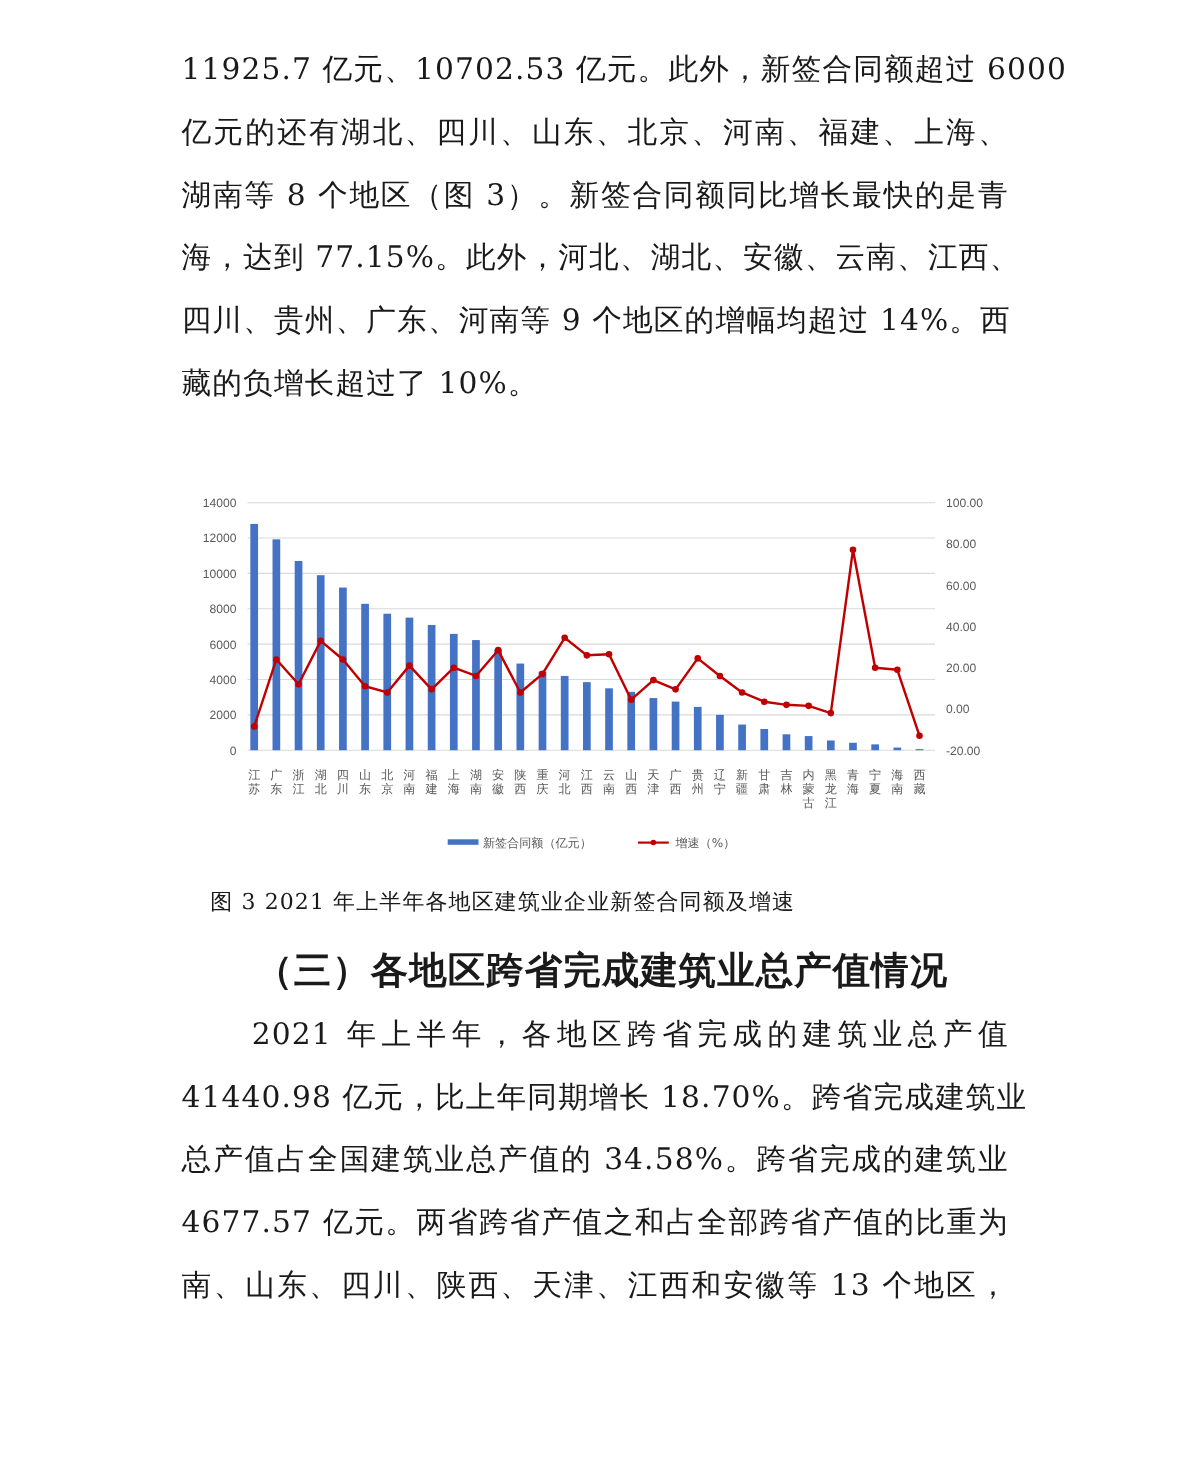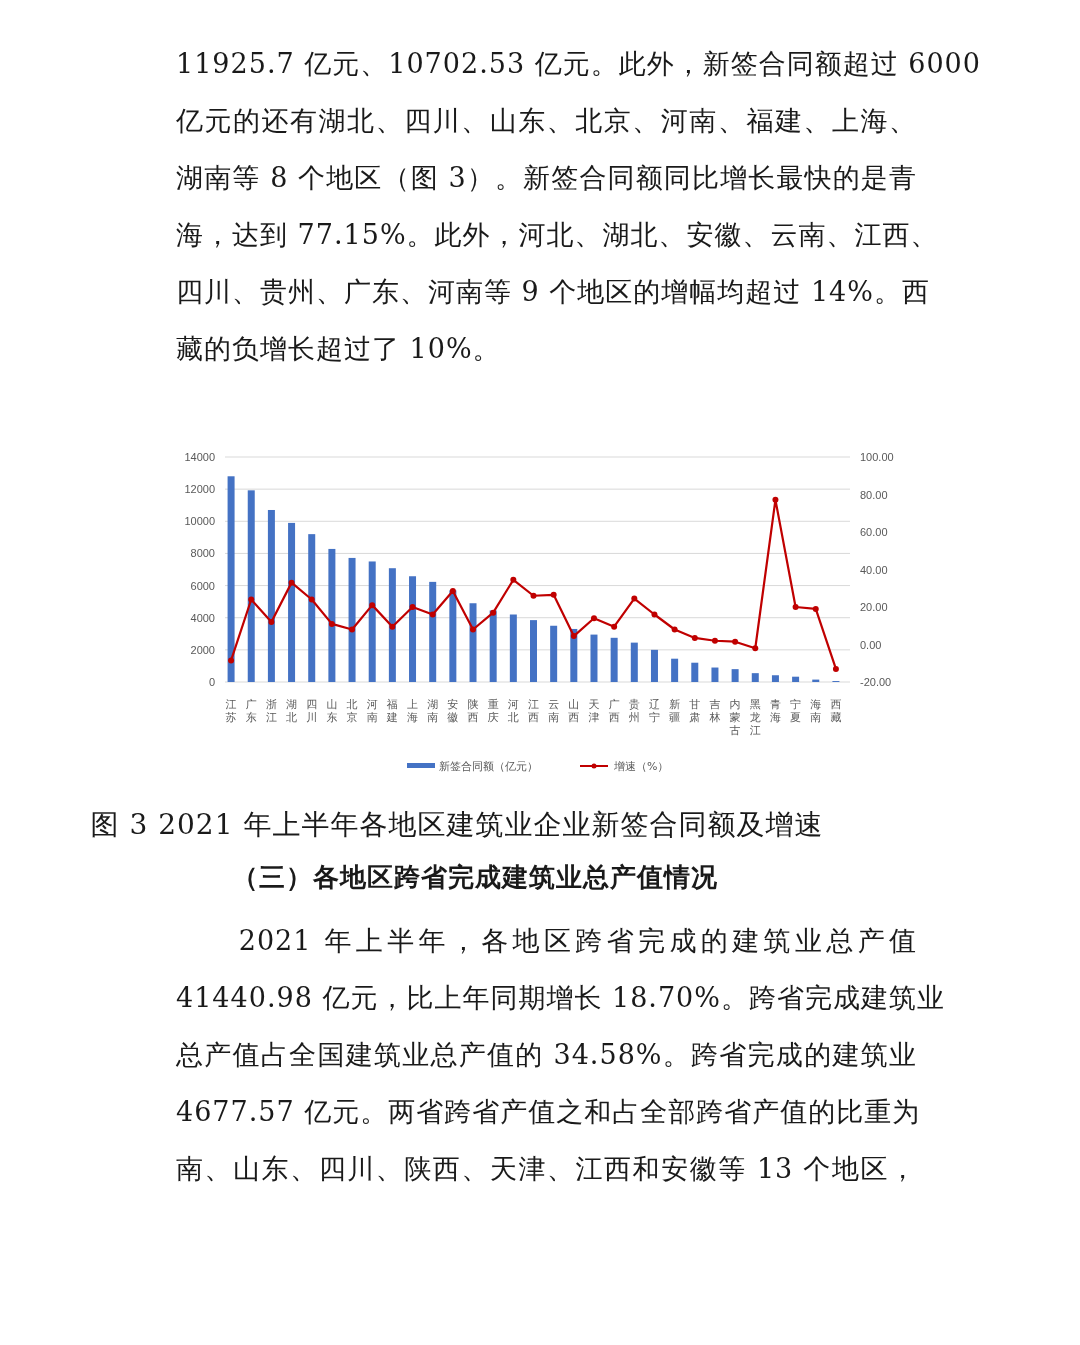--- a/index.html
+++ b/index.html
@@ -1,22 +1,22 @@
 <!DOCTYPE html>
 <html><head>
   <meta charset="utf-8">
   <style>
     html, body { margin: 0; padding: 0; background: #ffffff; }
     body { width: 1080px; height: 1345px; position: relative; overflow: hidden; font-family: "DejaVu Serif", "Liberation Serif", serif; color: #1a1a1a; }
     .para { position: absolute; left: 165px; width: 752px; font-size: 27px; line-height: 57px; letter-spacing: 1px; text-align: justify; text-align-last: justify; }
-    .para .line { display: block; height: 57px; white-space: nowrap; text-align: justify; text-align-last: justify; margin-left: 11px; }
+    .para .line { display: block; height: 57px; white-space: nowrap; text-align: justify; text-align-last: justify; }
     .chart { position: absolute; left: 160px; top: 440px; width: 760px; height: 360px; }
     .chart svg { display: block; }
-    .caption { position: absolute; top: 806px; left: 0; width: 914px; text-align: center; font-size: 28px; letter-spacing: 1px; }
-    .heading { position: absolute; top: 860px; left: 232px; font-size: 26px; font-weight: bold; letter-spacing: 1px; }
+    .caption { position: absolute; top: 806px; left: 0; width: 914px; text-align: center; font-size: 20px; letter-spacing: 1px; }
+    .heading { position: absolute; top: 860px; left: 232px; font-size: 34px; font-weight: bold; letter-spacing: 1px; }
     .axis-text { font-family: "Liberation Sans", "DejaVu Sans", sans-serif; font-size: 11px; fill: #595959; }
     .cat-text { font-family: "DejaVu Sans", sans-serif; font-size: 11px; fill: #595959; }
     .legend-text { font-family: "DejaVu Sans", sans-serif; font-size: 11px; fill: #595959; }
   </style>
 </head>
 <body>
 
 <div class="para" style="top: 35px;">
   <span class="line">11925.7 亿元、10702.53 亿元。此外，新签合同额超过 6000</span>
   <span class="line">亿元的还有湖北、四川、山东、北京、河南、福建、上海、</span>

